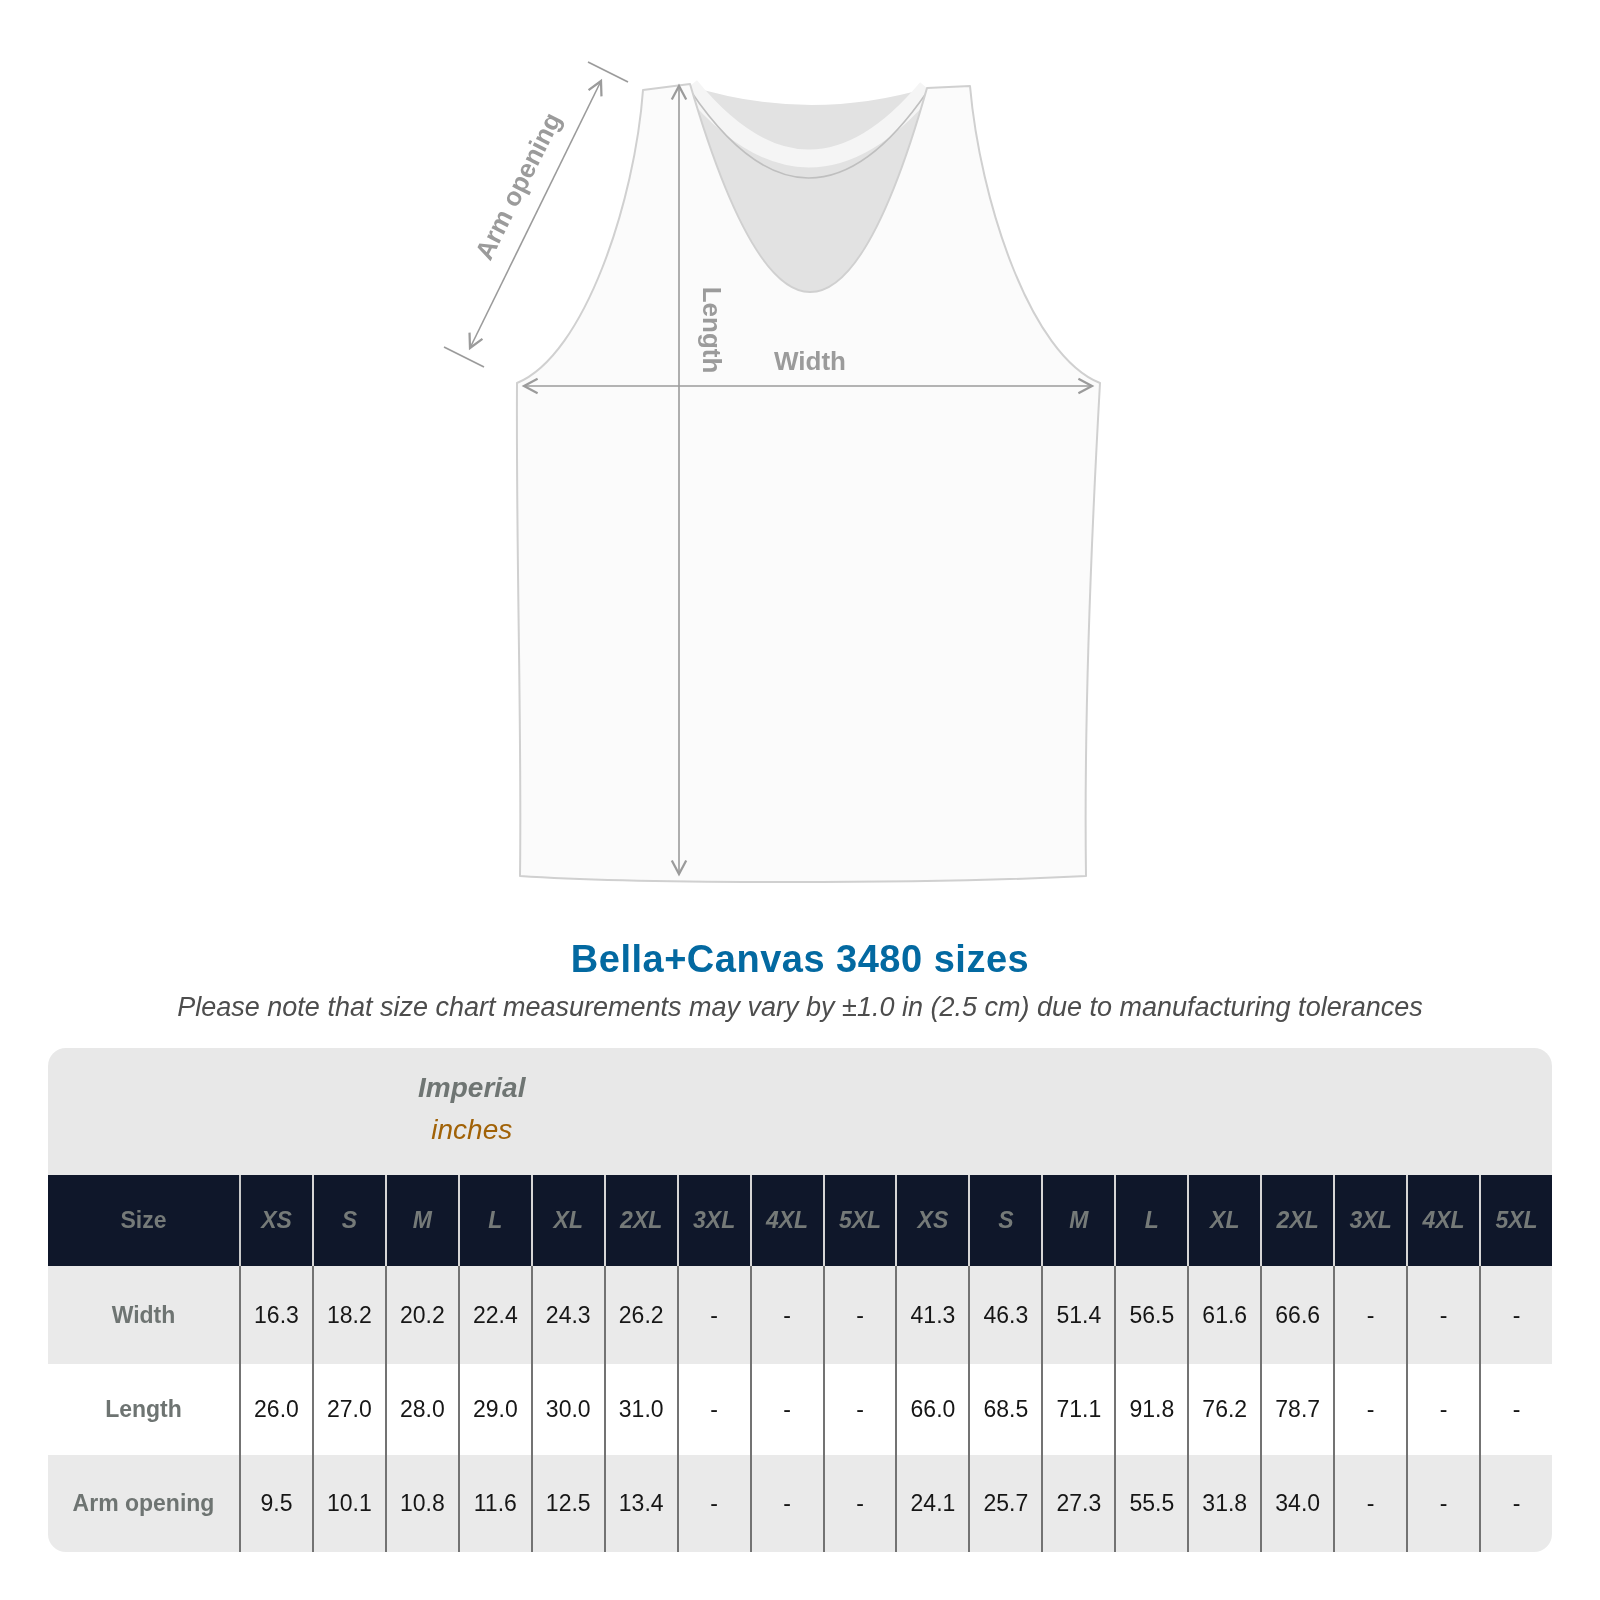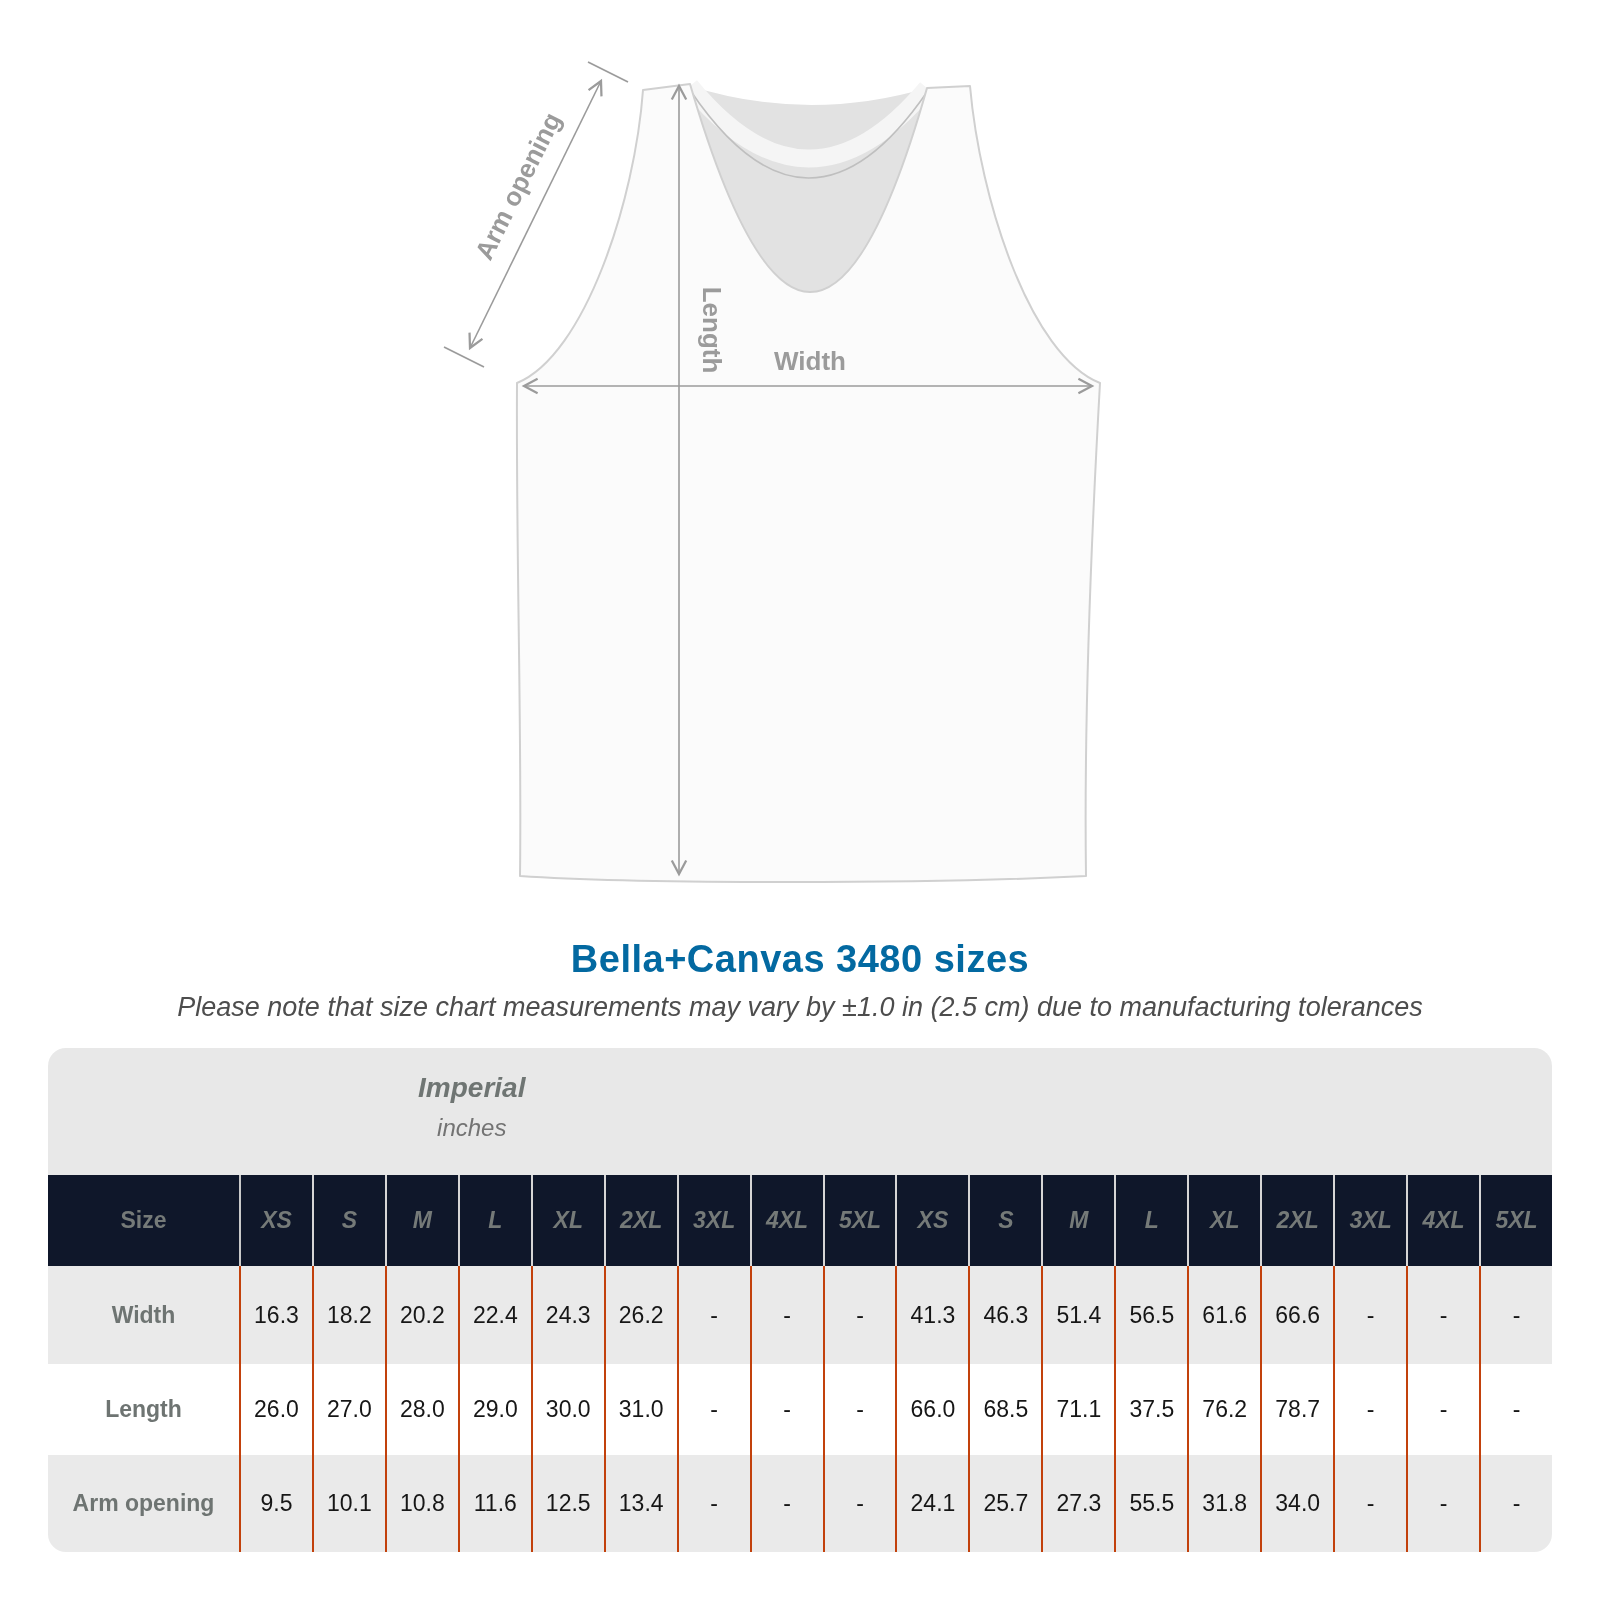--- a/index.html
+++ b/index.html
@@ -16,30 +16,30 @@
   
   .size-table{position:absolute;left:48px;top:1048px;width:1504px;
               border-radius:18px;overflow:hidden;background:#ffffff;}
   .grid{display:grid;grid-template-columns:191px repeat(18,1fr);}
   .band{background:#e8e8e8;height:127px;}
   .band .unit-block{display:flex;flex-direction:column;align-items:center;
                     justify-content:flex-start;padding-top:24px;gap:10px;}
   .band .g-imperial{grid-column:1/11;}
   .band .g-metric{grid-column:11/20;}
   .unit-name{font-size:28px;font-weight:bold;font-style:italic;color:#6f7573;}
-  .unit-sub{font-size:24px;font-style:italic;color:#737373;}
+  .unit-sub{font-size:28px;font-style:italic;color:#a16207;}
   .row{align-items:stretch;}
   .row .cell{display:flex;align-items:center;justify-content:center;
              font-size:23px;color:#161616;}
   .row .label-cell{font-weight:bold;color:#6e7472;}
   .header-row{height:91px;background:#0f172a;}
   .header-row .cell{font-weight:bold;color:#757a78;}
   .header-row .cell.data{border-left:2px solid #d6d6d6;font-style:italic;}
   .header-row .cell.first-data{border-left:2px solid #c9c9c9;}
-  .data-row .cell.data{border-left:2px solid #c2410c;}
+  .data-row .cell.data{border-left:2px solid #737373;}
   .r-gray{background:#eaeaea;}
   .r-white{background:#ffffff;}
   .h98{height:98px;} .h91{height:91px;} .h97{height:97px;}
 </style>
 </head>
 <body>
 
 <div class="page">
 
   <div class="diagram">
@@ -148,21 +148,21 @@
       <div class="cell data">28.0</div>
       <div class="cell data">29.0</div>
       <div class="cell data">30.0</div>
       <div class="cell data">31.0</div>
       <div class="cell data">-</div>
       <div class="cell data">-</div>
       <div class="cell data">-</div>
       <div class="cell data">66.0</div>
       <div class="cell data">68.5</div>
       <div class="cell data">71.1</div>
-      <div class="cell data">37.5</div>
+      <div class="cell data">91.8</div>
       <div class="cell data">76.2</div>
       <div class="cell data">78.7</div>
       <div class="cell data">-</div>
       <div class="cell data">-</div>
       <div class="cell data">-</div>
     </div>
 
     <div class="row data-row r-gray h97 grid">
       <div class="cell label-cell">Arm opening</div>
       <div class="cell data">9.5</div>

